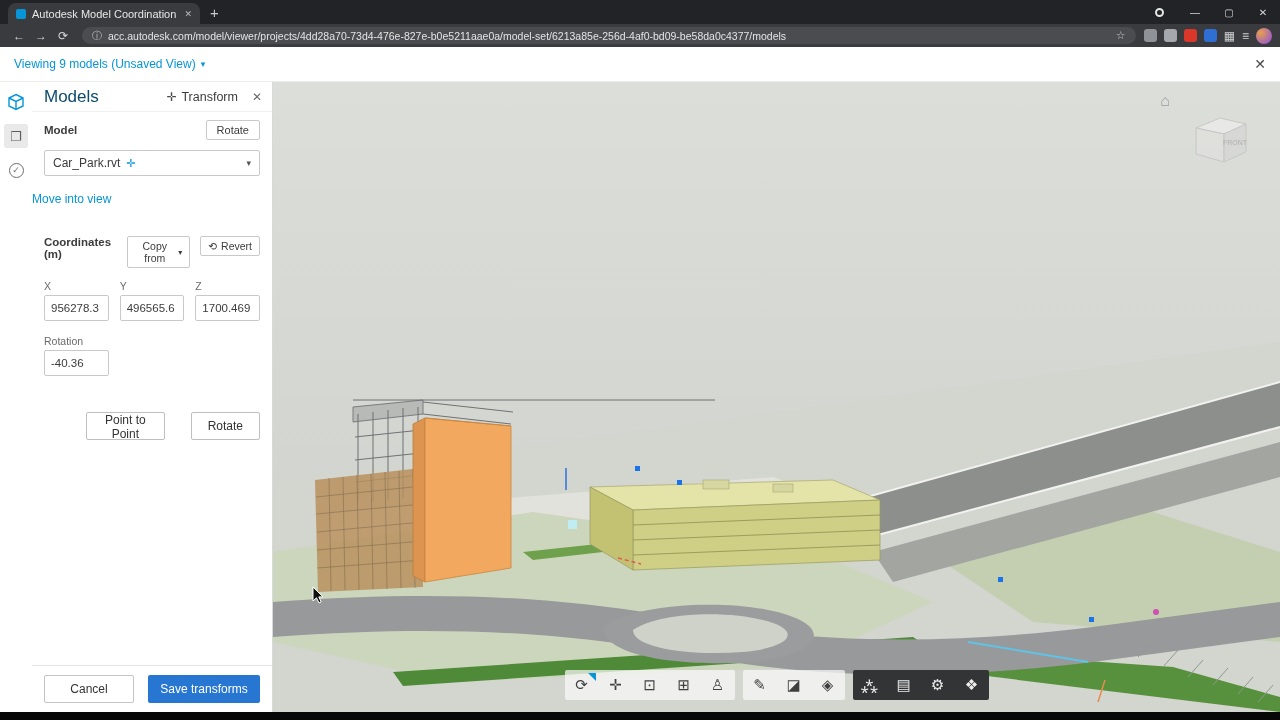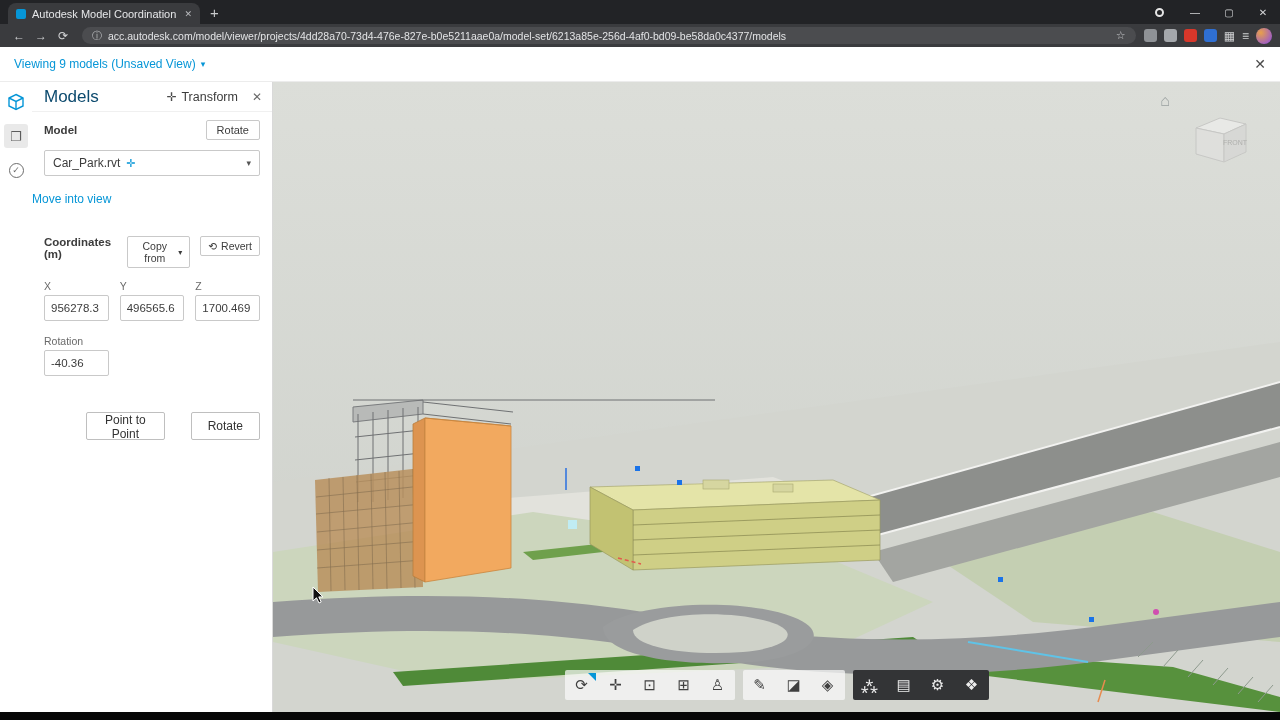--- a/index.html
+++ b/index.html
@@ -208,20 +208,24 @@
       <div class="rot-block">
         <div class="axis-label">Rotation</div>
         <input class="tbox" type="text" value="-40.36" style="">
       </div>
 
       <div class="action-row">
         <button class="btn-med">Point to Point</button>
         <button class="btn-med">Rotate</button>
       </div>
 
+      <div class="panel-footer">
+        <button class="btn-cancel">Cancel</button>
+        <button class="btn-primary">Save transforms</button>
+      </div>
     </div>
 
     <div class="viewport">
       <svg class="scene" viewBox="0 0 1007 630" preserveAspectRatio="none">
         <defs>
           <linearGradient id="skyg" x1="0" y1="0" x2="0" y2="1">
             <stop offset="0" stop-color="#dcded9"></stop>
             <stop offset="1" stop-color="#cdd0ca"></stop>
           </linearGradient>
         </defs>

